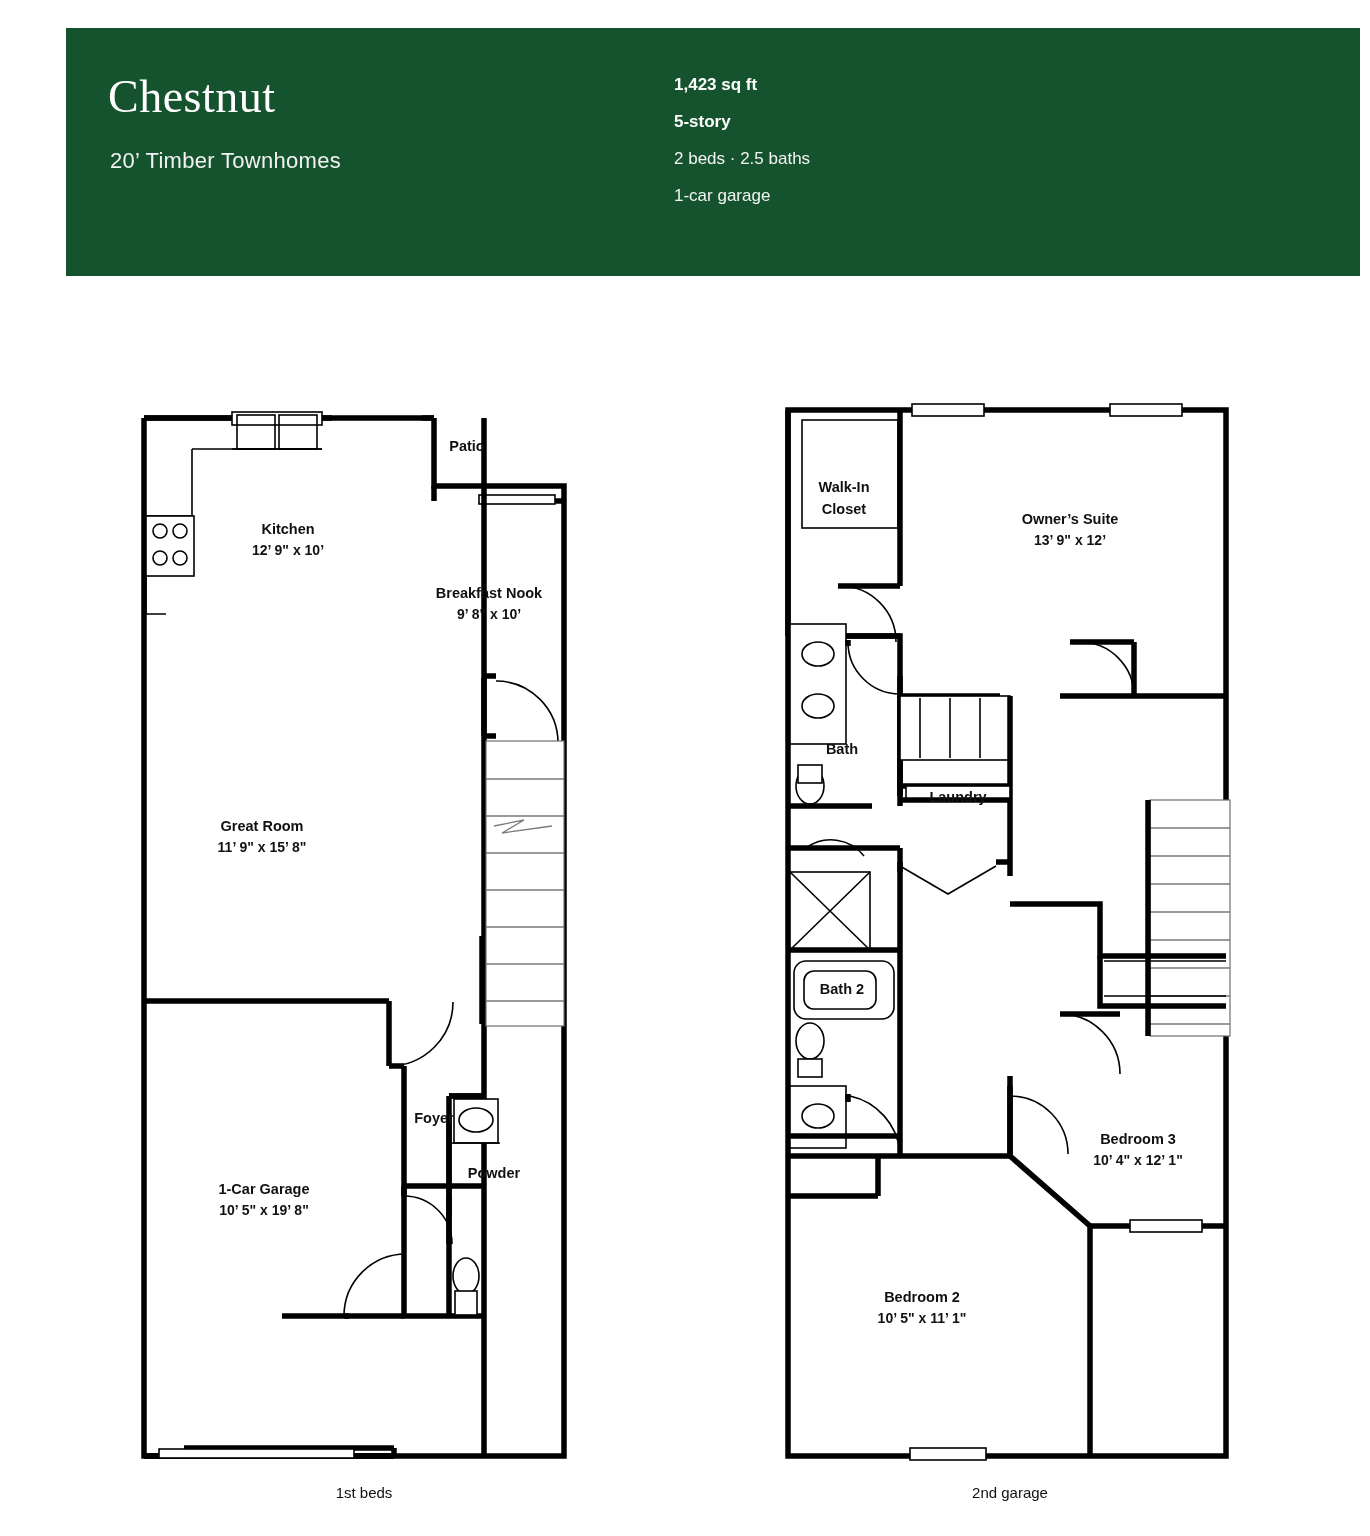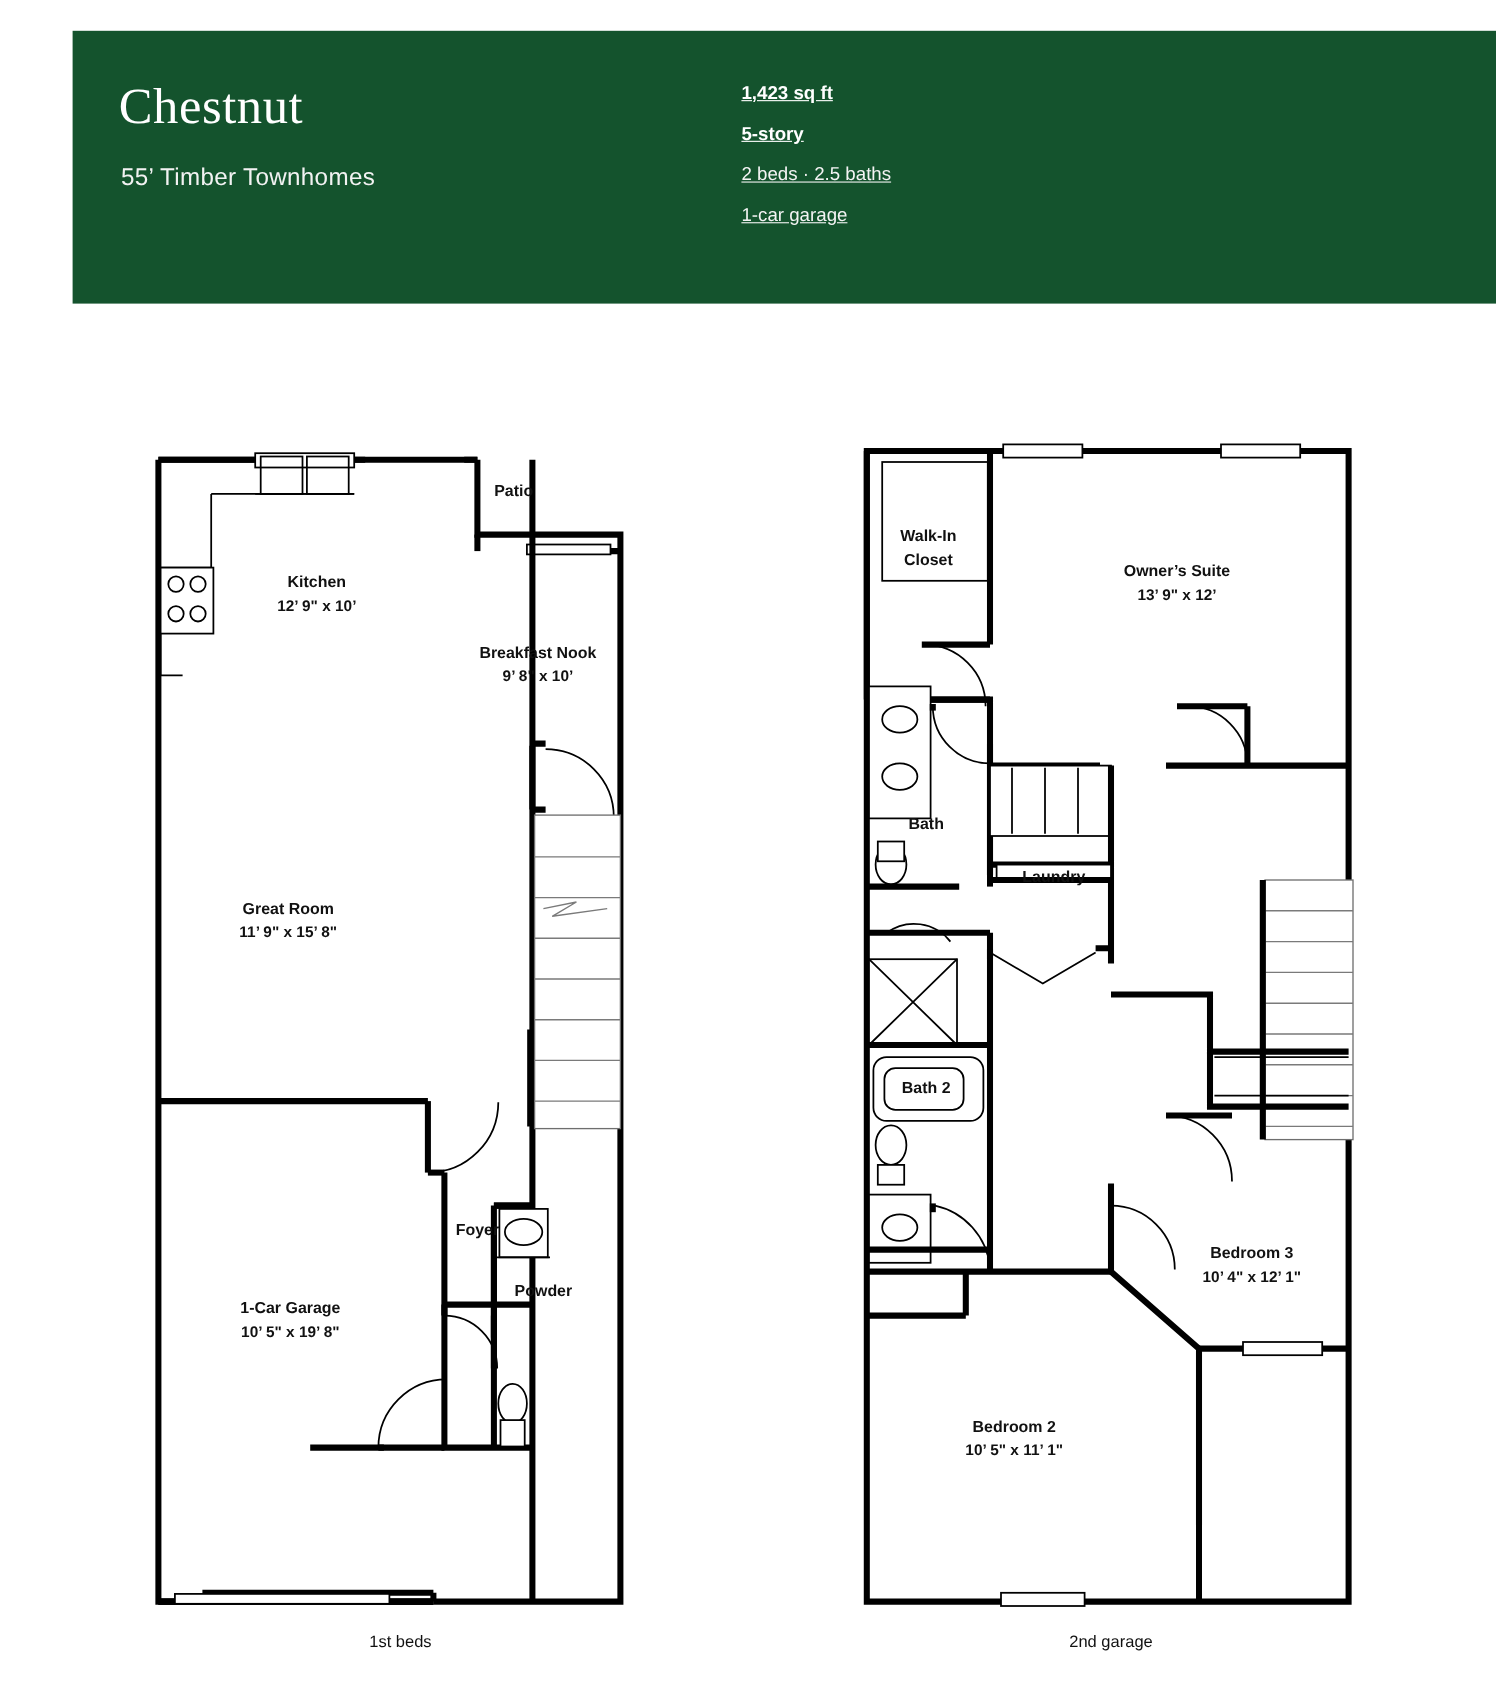--- a/index.html
+++ b/index.html
@@ -50,21 +50,20 @@
     position: absolute;
     left: 608px;
     top: 48px;
     width: 640px;
   }
   #specs .spec-line {
     font-size: 17px;
     line-height: 1;
     margin-bottom: 20px;
     color: #f4f4f4;
-    text-decoration: underline;
   }
   #specs .spec-line.bold {
     font-weight: bold;
     color: #ffffff;
   }
 
   
   .floor-wrap {
     position: absolute;
     top: 396px;
@@ -104,21 +103,21 @@
     font-weight: bold;
     fill: #111;
     text-anchor: middle;
   }
 </style>
 </head>
 <body>
 
 <div id="header-bar">
   <div id="plan-name">Chestnut</div>
-  <div id="collection-name">55’ Timber Townhomes</div>
+  <div id="collection-name">20’ Timber Townhomes</div>
 
   <div id="specs">
     <div class="spec-line bold">1,423 sq ft</div>
     <div class="spec-line bold">5-story</div>
     <div class="spec-line">2 beds  ·  2.5 baths</div>
     <div class="spec-line">1-car garage</div>
   </div>
 </div>
 
 <div class="floor-wrap" id="floor1-wrap">

